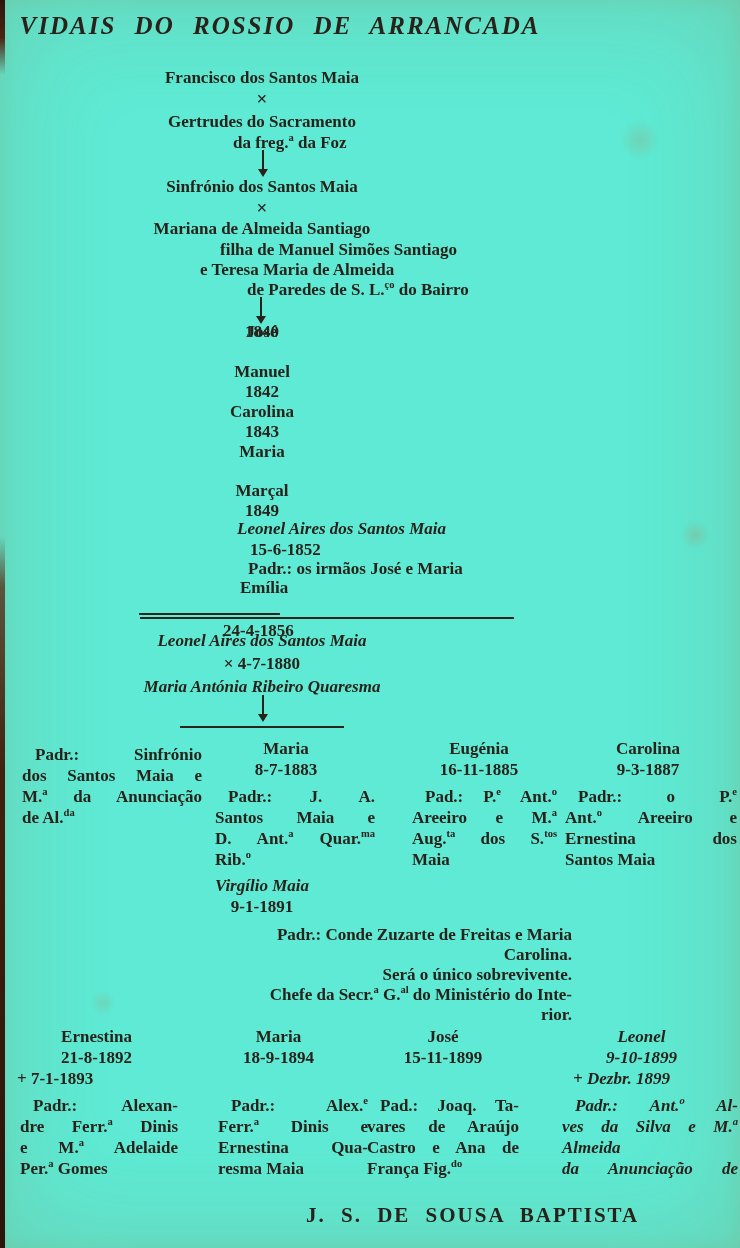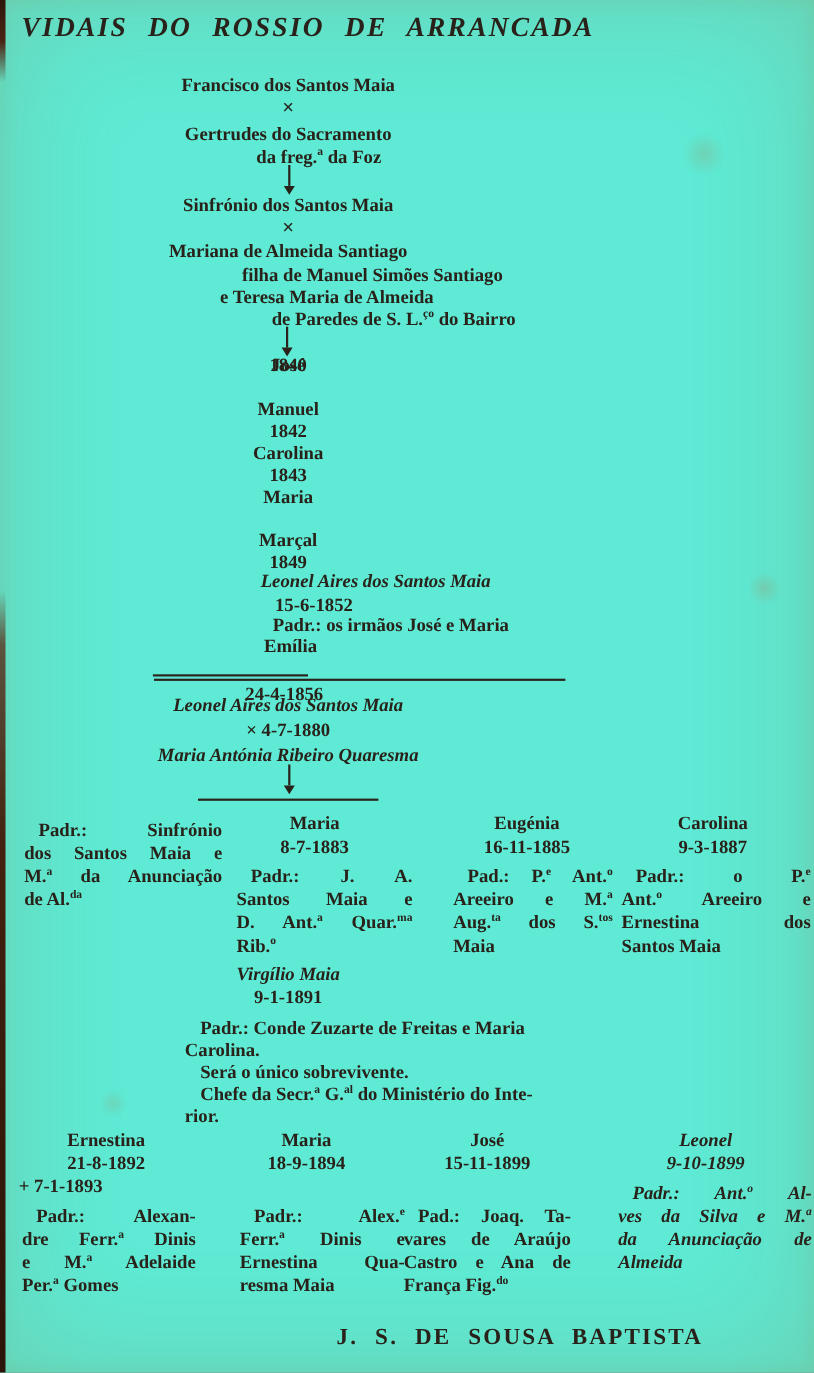--- a/index.html
+++ b/index.html
@@ -35,21 +35,21 @@
   .arrow .head{display:block;width:0;height:0;border:5px solid transparent;border-top:8px solid #29221a;border-bottom:0;margin:0 auto;}
   .rule{position:absolute;height:2px;background:#2b241c;}
   .colbox{position:absolute;font-size:17px;line-height:21px;}
   .colhead{text-align:center;white-space:nowrap;}
   .padr{margin-top:6px;}
   .pl{text-align:justify;text-align-last:justify;}
   .pl.first{padding-left:13px;}
   .pl.last{text-align:left;text-align-last:left;}
   .gap{height:21px;}
   .deathline{white-space:nowrap;}
-  .notes{position:absolute;font-size:17px;line-height:20px;}
+  .notes{position:absolute;font-size:17px;line-height:20px;text-align:right;}
   .notes .ind{padding-left:14px;}
   .footer{
     position:absolute;top:1203px;left:306px;font-size:21px;
     letter-spacing:2px;word-spacing:8px;white-space:nowrap;
   }
   sup{font-size:62%;vertical-align:super;line-height:0;}
 </style>
 </head>
 <body>
 
@@ -203,23 +203,24 @@
       <div class="pl first">Pad.: Joaq. Ta-</div>
       <div class="pl">vares de Araújo</div>
       <div class="pl">Castro e Ana de</div>
       <div class="pl last">França Fig.<sup>do</sup></div>
     </div>
   </div>
   <div class="colbox" style="left:562px;top:1026px;width:176px;font-style:italic;">
     <div style="margin-left:-17px;">
       <div class="colhead">Leonel</div>
       <div class="colhead">9-10-1899</div>
+      <div class="deathline" style="padding-left:28px;">+ Dezbr. 1899</div>
     </div>
     <div class="padr">
       <div class="pl first">Padr.: Ant.<sup>o</sup> Al-</div>
       <div class="pl">ves da Silva e M.<sup>a</sup></div>
+      <div class="pl last">Almeida</div>
       <div class="pl">da Anunciação de</div>
-      <div class="pl last">Almeida</div>
     </div>
   </div>
 
   <div class="footer">J. S. DE SOUSA BAPTISTA</div>
 </div>
 
 </body></html>

